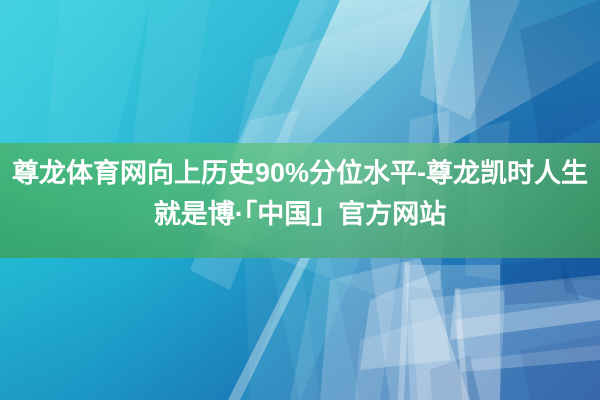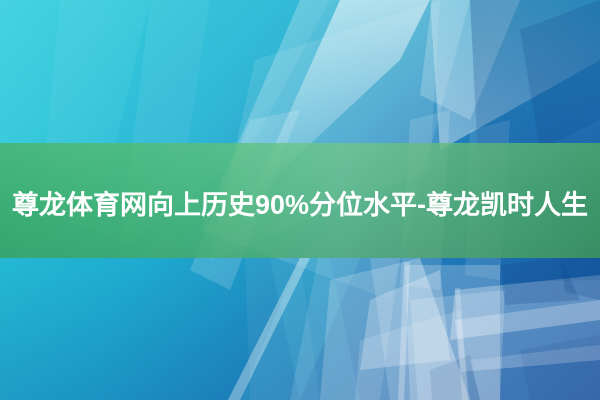--- a/index.html
+++ b/index.html
@@ -70,21 +70,21 @@
       rgba(255,255,255,0.05) 0%,
       rgba(0,0,0,0.02) 55%,
       rgba(0,0,0,0.07) 100%);
   }
 
   
   .headline {
     position: absolute;
     left: 0;
     right: 0;
-    top: 148px;
+    top: 136px;
     height: 115px;
     display: flex;
     flex-direction: column;
     align-items: center;
     justify-content: center;
     text-align: center;
     color: #ffffff;
     font-weight: bold;
     font-size: 27px;
     line-height: 41px;
@@ -176,15 +176,16 @@
       <polygon points="455,288 460,288 468,400 462,400" fill="#ffffff" fill-opacity="0.22"></polygon>
     </svg>
   </div>
 
   <div class="green-band">
     <div class="green-band-shade"></div>
   </div>
 
   <div class="headline">
     <span class="line">尊龙体育网向上历史90%分位水平-尊龙凯时人生</span>
+    <span class="line">就是博·「中国」官方网站</span>
   </div>
 
 </div>
 
 </body></html>

